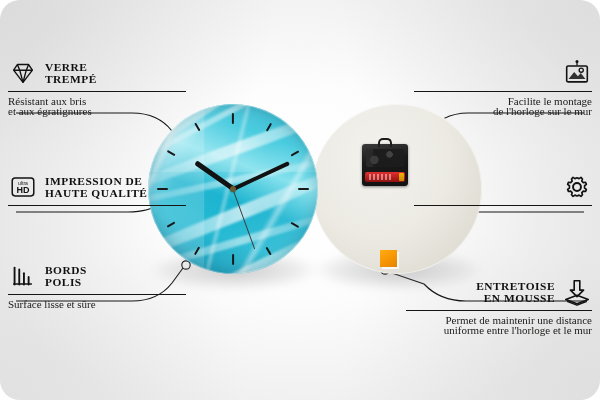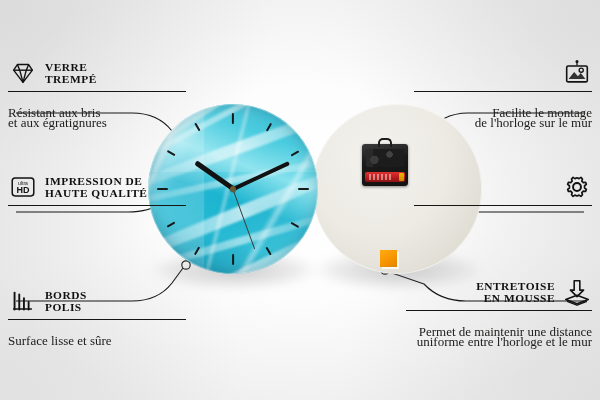--- a/index.html
+++ b/index.html
@@ -9,20 +9,21 @@
     background:#ffffff;
     overflow:hidden;
   }
   #stage {
     position:relative;
     width:600px; height:400px;
     background:
       radial-gradient(ellipse 55% 62% at 50% 48%, #ffffff 0%, #fdfdfd 42%, #f4f4f4 72%, #ececec 100%),
       linear-gradient(180deg,#f3f3f3 0%,#fbfbfb 30%,#f6f6f6 70%,#ebebeb 100%);
     overflow:hidden;
+    border-radius:20px;
   }
   
   #stage::before{
     content:"";position:absolute;inset:0;pointer-events:none;
     background:
       radial-gradient(circle at 0% 0%, rgba(180,180,180,.30) 0%, rgba(180,180,180,0) 38%),
       radial-gradient(circle at 100% 0%, rgba(180,180,180,.26) 0%, rgba(180,180,180,0) 36%),
       radial-gradient(circle at 0% 100%, rgba(185,185,185,.22) 0%, rgba(185,185,185,0) 34%),
       radial-gradient(circle at 100% 100%, rgba(185,185,185,.26) 0%, rgba(185,185,185,0) 36%);
   }
@@ -49,24 +50,24 @@
     font-size:11.4px;
     line-height:12.4px;
     letter-spacing:.5px;
     color:#101010;
     text-transform:uppercase;
     white-space:pre-line;
   }
   .rule { height:0; border-top:1.4px solid #151515; margin-top:3px; }
   .desc {
     font-family:"Liberation Serif", serif;
-    font-size:13px;
+    font-size:11px;
     line-height:10.4px;
     color:#20201f;
-    margin-top:16px;
+    margin-top:4px;
     white-space:pre-line;
   }
 
   
   .clock-shadow{
     position:absolute; border-radius:50%;
     background:radial-gradient(ellipse at 50% 50%, rgba(120,120,125,.38) 0%, rgba(120,120,125,.12) 55%, rgba(120,120,125,0) 72%);
     filter:blur(4px);
   }
   #clock-front {
@@ -254,21 +255,21 @@
           <text x="16" y="14.2" text-anchor="middle" font-family="Liberation Sans, sans-serif" font-size="5.4" fill="#121212">ultra</text>
           <text x="16" y="22.6" text-anchor="middle" font-family="Liberation Sans, sans-serif" font-size="9.6" font-weight="bold" fill="#121212">HD</text>
         </svg>
       </span>
       <span class="title">IMPRESSION DE
 HAUTE QUALITÉ</span>
     </div>
     <div class="rule"></div>
   </div>
 
-  <div class="feat left" style="top:286px;">
+  <div class="feat left" style="top:261px;">
     <div class="head">
       <span class="icon">
         <svg viewBox="0 0 32 32">
             <g stroke="#121212" stroke-width="2" stroke-linecap="round">
           <path d="M7 7 L7 25"></path>
               <path d="M12 9 L12 25"></path>
               <path d="M17 13 L17 25"></path>
               <path d="M22 17 L22 25"></path>
           <path d="M6 24.5 L25 24.5" stroke-width="1.4"></path>
         </g>

